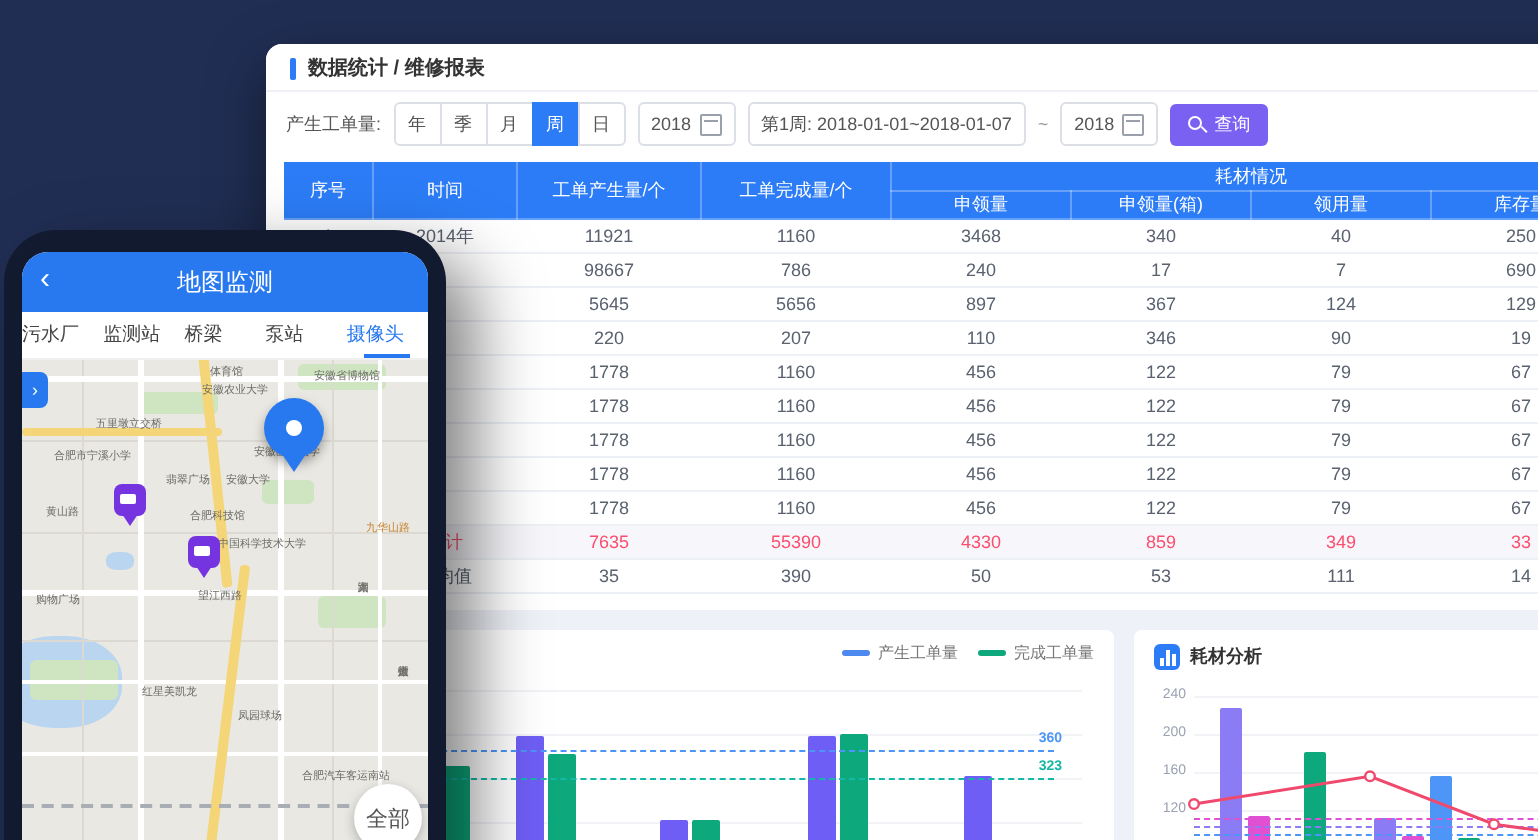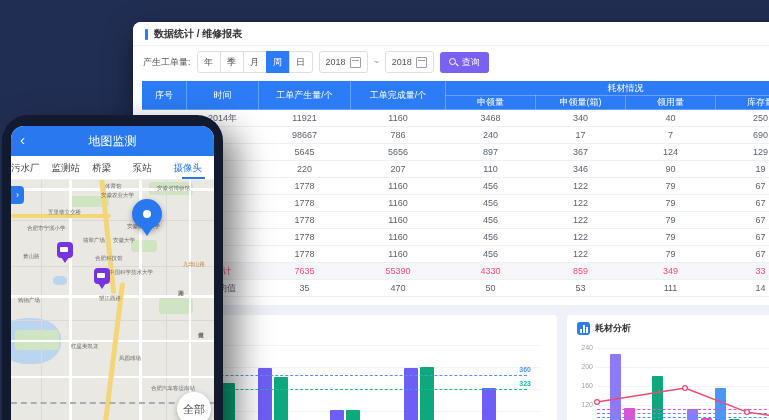--- a/index.html
+++ b/index.html
@@ -105,20 +105,23 @@
             <span>年</span>
             <span>季</span>
             <span>月</span>
             <span class="active">周</span>
             <span>日</span>
           </span>
         <span class="box">
           <span>2018</span>
           <span class="cal"></span>
         </span>
+        <span class="box">
+          <span>第1周: 2018-01-01~2018-01-07</span>
+        </span>
         <span class="tilde">~</span>
         <span class="box">
           <span>2018</span>
           <span class="cal"></span>
         </span>
         <span class="btn purple">
           <span class="ico-search"></span>
           <span>查询</span>
         </span>
 
@@ -247,35 +250,45 @@
               <td>55390</td>
               <td>4330</td>
               <td>859</td>
               <td>349</td>
               <td>33</td>
             </tr>
             <tr class="avg">
               <td></td>
               <td>平均值</td>
               <td>35</td>
-              <td>470</td>
+              <td>390</td>
               <td>50</td>
               <td>53</td>
               <td>111</td>
               <td>14</td>
             </tr>
           </tbody>
       </table>
     </div>
 
     <div class="gap"></div>
 
     <div class="charts">
 
       <div class="card left">
+        <div class="legend">
+            <span class="lg-item">
+              <span class="lg-dash" style="background: rgb(77, 138, 240);"></span>
+              <span>产生工单量</span>
+            </span>
+            <span class="lg-item">
+              <span class="lg-dash" style="background: rgb(13, 168, 124);"></span>
+              <span>完成工单量</span>
+            </span>
+          </div>
         <div class="plot-l">
             <div class="grid" style="top: 0px;"></div>
             <div class="grid" style="top: 22px;"></div>
             <div class="grid" style="top: 44px;"></div>
             <div class="grid" style="top: 66px;"></div>
             <div class="bar" style="left: 80px; width: 14px; top: 37.6px; height: 122.4px; background: rgb(13, 168, 124);"></div>
             <div class="bar" style="left: 117px; width: 14px; top: 22.84px; height: 137.16px; background: rgb(111, 94, 245);"></div>
             <div class="bar" style="left: 133px; width: 14px; top: 32.2px; height: 127.8px; background: rgb(13, 168, 124);"></div>
             <div class="bar" style="left: 189px; width: 14px; top: 64.6px; height: 95.4px; background: rgb(111, 94, 245);"></div>
             <div class="bar" style="left: 205px; width: 14px; top: 64.6px; height: 95.4px; background: rgb(13, 168, 124);"></div>

